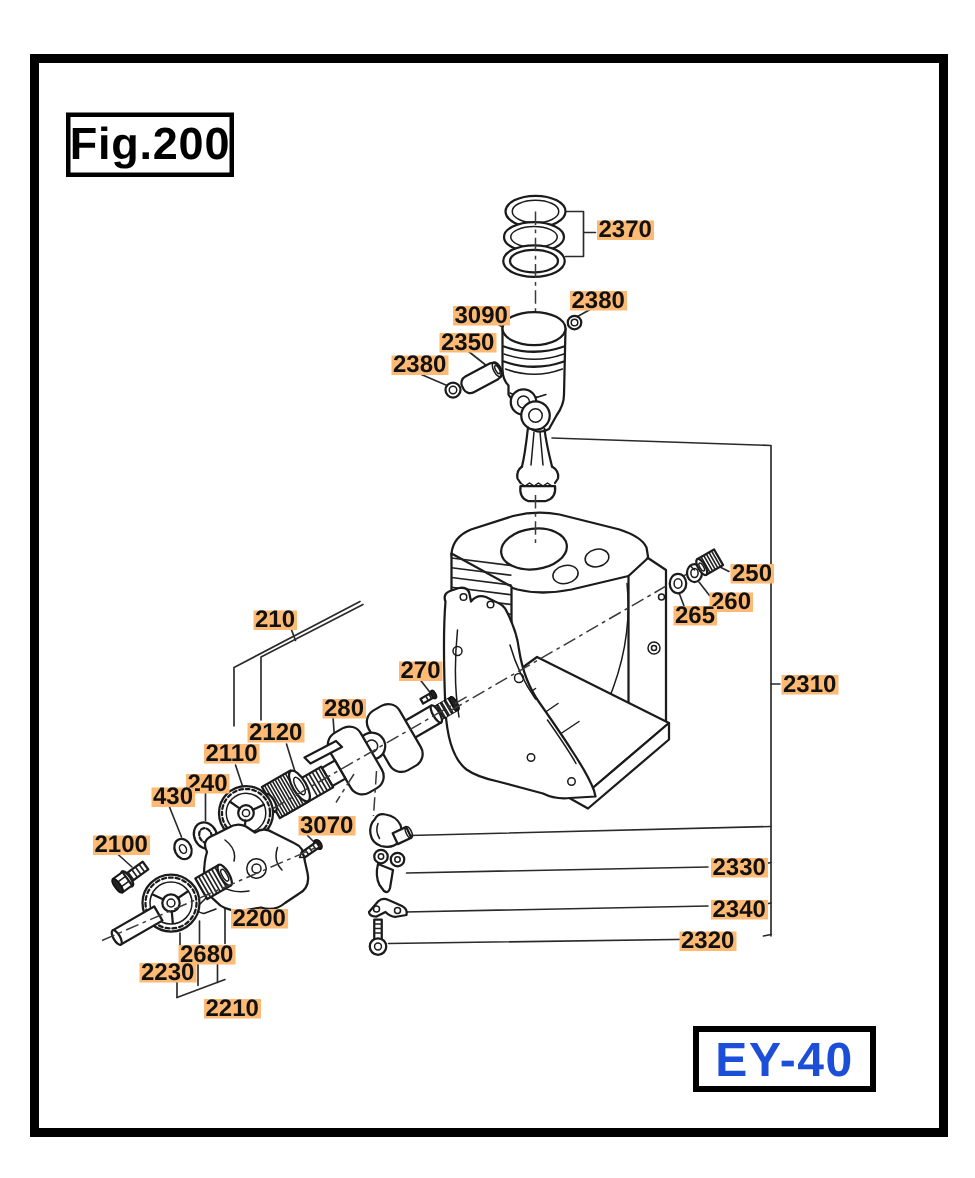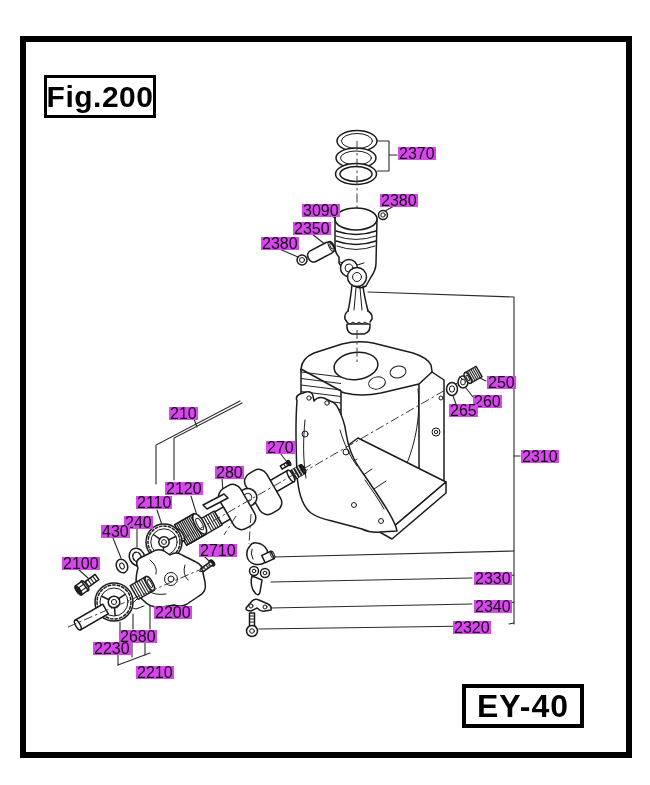--- a/index.html
+++ b/index.html
@@ -6,25 +6,25 @@
   .page{position:relative;width:650px;height:785px;background:#fff;overflow:hidden;
         font-family:"Liberation Sans",sans-serif;}
   .frame{position:absolute;left:20px;top:36px;width:612px;height:722px;
          border:6px solid #000;box-sizing:border-box;background:#fff;}
   .figbox{position:absolute;left:44px;top:75px;width:112px;height:43px;
           border:3px solid #000;box-sizing:border-box;display:flex;align-items:center;
           justify-content:center;font-weight:bold;font-size:30px;color:#000;
           letter-spacing:0.5px;background:#fff;z-index:6;}
   .modelbox{position:absolute;left:462px;top:684px;width:122px;height:44px;
           border:4px solid #000;box-sizing:border-box;display:flex;align-items:center;
-          justify-content:center;font-weight:bold;font-size:32px;color:#000000;
+          justify-content:center;font-weight:bold;font-size:32px;color:#1d4ed8;
           letter-spacing:1px;background:#fff;z-index:6;}
   .drawing{position:absolute;left:0;top:0;z-index:3;}
-  .plabel{position:absolute;font-weight:normal;font-size:16px;line-height:13px;
-          color:#111;white-space:nowrap;z-index:5;background:#d946ef;padding:0 1px;}
+  .plabel{position:absolute;font-weight:bold;font-size:16px;line-height:13px;
+          color:#111;white-space:nowrap;z-index:5;background:#fdba74;padding:0 1px;}
   
   .s{stroke:#1b1b1b;fill:none;stroke-width:1.5;stroke-linecap:round;stroke-linejoin:round;}
   .sw{stroke:#1b1b1b;fill:#fff;stroke-width:1.5;stroke-linejoin:round;}
   .thin{stroke-width:1;}
   .ld{stroke:#2a2a2a;stroke-width:1.1;fill:none;stroke-linecap:round;}
   .cl{stroke:#3a3a3a;stroke-width:1;fill:none;stroke-dasharray:9 3 2.5 3;}
   .rib{stroke:#222;stroke-width:1.1;fill:none;}
   .wrib{stroke:#fff;stroke-width:1;fill:none;}
   .dk{fill:#222;stroke:#111;stroke-width:1;}
 </style>
@@ -354,21 +354,21 @@
   <div class="plabel" style="left:473px;top:395px">260</div>
   <div class="plabel" style="left:449px;top:404px">265</div>
   <div class="plabel" style="left:521px;top:450px">2310</div>
   <div class="plabel" style="left:169px;top:407px">210</div>
   <div class="plabel" style="left:266px;top:441px">270</div>
   <div class="plabel" style="left:215px;top:466px">280</div>
   <div class="plabel" style="left:165px;top:482px">2120</div>
   <div class="plabel" style="left:136px;top:496px">2110</div>
   <div class="plabel" style="left:124px;top:516px">240</div>
   <div class="plabel" style="left:101px;top:525px">430</div>
-  <div class="plabel" style="left:199px;top:544px">2710</div>
+  <div class="plabel" style="left:199px;top:544px">3070</div>
   <div class="plabel" style="left:62px;top:557px">2100</div>
   <div class="plabel" style="left:154px;top:606px">2200</div>
   <div class="plabel" style="left:119px;top:630px">2680</div>
   <div class="plabel" style="left:93px;top:642px">2230</div>
   <div class="plabel" style="left:136px;top:666px">2210</div>
   <div class="plabel" style="left:474px;top:572px">2330</div>
   <div class="plabel" style="left:474px;top:600px">2340</div>
   <div class="plabel" style="left:453px;top:621px">2320</div>
 </div>
 

